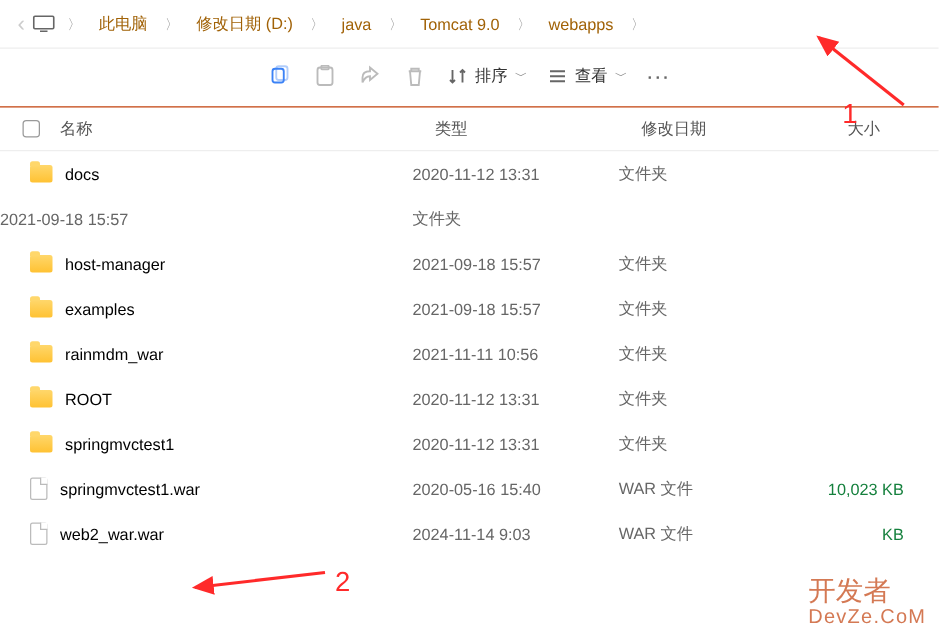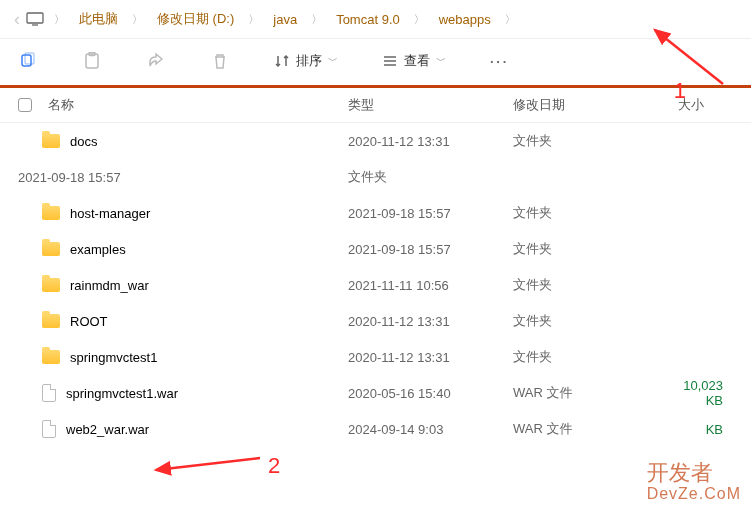--- a/index.html
+++ b/index.html
@@ -24,38 +24,39 @@
       font-size: 18px;
       padding: 0 4px;
     }
     .bc-icon { width: 18px; height: 14px; display:inline-flex; align-items:center; justify-content:center;}
     .bc-sep { color: #999; padding: 0 8px; font-size: 11px; }
     .bc-item { color: #a16207; padding: 2px 4px; cursor: pointer; }
     .toolbar {
       display: flex;
       align-items: center;
       padding: 12px 18px 14px;
-      gap: 44px;
-      border-bottom: 3px solid #c2410c;
+      gap: 16px;
+      border-bottom: 1px solid #c2410c;
+      justify-content: center;
     }
     .tb-icon { color: #888; width: 20px; height: 20px; display:inline-flex; align-items:center; justify-content:center; cursor:pointer;}
     .tb-icon.active { color: #3b82f6; }
     .tb-group { display:flex; align-items:center; gap: 6px; color:#333; cursor:pointer; }
     .tb-chevron { font-size: 10px; color: #888; }
     .tb-more { letter-spacing: 2px; color:#666; font-weight: bold; cursor:pointer; }
     .columns {
       display: grid;
       grid-template-columns: 330px 165px 165px 1fr;
       padding: 8px 0 8px 18px;
       border-bottom: 1px solid #eee;
       color: #555;
     }
     .col-name { display:flex; align-items:center; gap: 16px;}
     .checkbox { width: 14px; height: 14px; border: 1.5px solid #999; border-radius: 3px; }
-    .rows { padding-left: 18px; }
+    .rows { }
     .row {
       display: grid;
       grid-template-columns: 330px 165px 165px 1fr;
       align-items: center;
       height: 36px;
     }
     .rname { display:flex; align-items:center; gap: 10px; padding-left: 24px;}
     .folder-icon { width: 18px; height: 14px; background: linear-gradient(#ffd76b,#ffc233); border-radius: 2px; position: relative; }
     .folder-icon::before { content:""; position:absolute; top:-3px; left:0; width:8px; height:4px; background:#ffd76b; border-radius: 2px 2px 0 0; }
     .file-icon { width: 14px; height: 18px; border: 1.5px solid #bbb; border-radius: 2px; position:relative; background:#fff;}
@@ -226,21 +227,21 @@
       </div>
       <div class="rdate">2020-05-16 15:40</div>
       <div class="rtype">WAR 文件</div>
       <div class="rsize">10,023 KB</div>
     </div>
     <div class="row">
       <div class="rname">
         <span class="file-icon"></span>
         <span>web2_war.war</span>
       </div>
-      <div class="rdate">2024-09-14 9:03</div>
+      <div class="rdate">2024-11-14 9:03</div>
       <div class="rtype">WAR 文件</div>
       <div class="rsize">KB</div>
     </div>
   </div>
 
 <div class="annotation" style="right:65px; top:78px;">1</div>
 <svg class="arrow" style="right:18px; top:24px;" width="90" height="64">
   <defs>
       <marker id="ah1" markerWidth="8" markerHeight="8" refX="6" refY="3" orient="auto">
         <path d="M0,0 L7,3 L0,6 Z" fill="#ff2a2a"></path>

